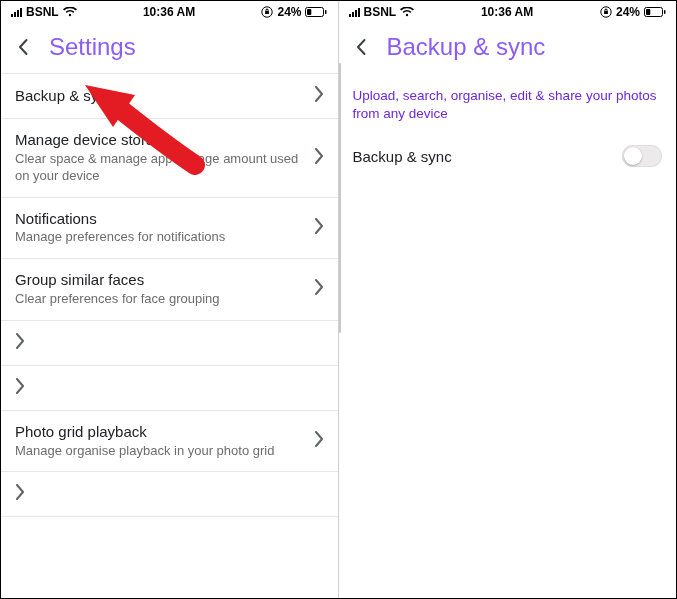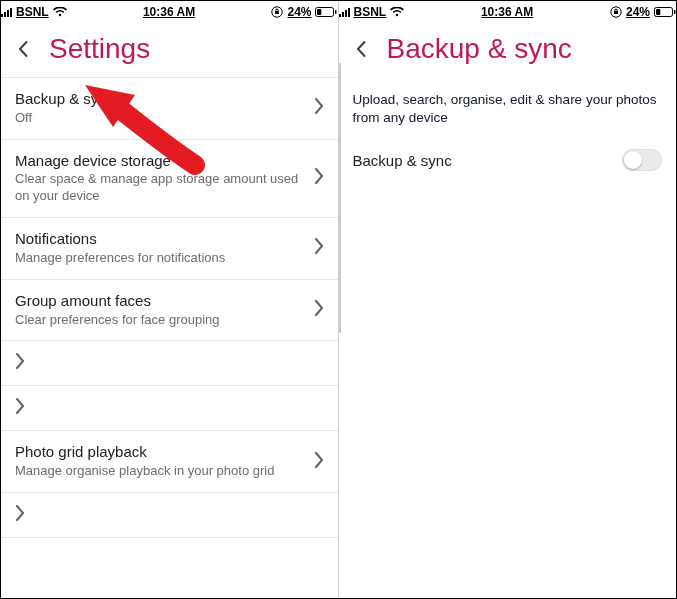--- a/index.html
+++ b/index.html
@@ -22,43 +22,42 @@
       height: 100%;
       position: relative;
       background: #fff;
     }
     .screen-left { border-right: 1px solid #d0d0d0; }
     .status-bar {
       display: flex;
       justify-content: space-between;
       align-items: center;
       height: 22px;
-      padding: 0 0;
+      padding: 0 10px;
       font-size: 12px;
       font-weight: 600;
       color: #000;
-      text-decoration: underline;
     }
     .status-left, .status-right { display: flex; align-items: center; gap: 4px; }
     .status-center { font-weight: 600; }
     .signal-bars { display: inline-flex; align-items: flex-end; gap: 1px; height: 10px; }
     .signal-bars span { width: 2px; background: #000; display: inline-block; }
     .b1{height:3px}.b2{height:5px}.b3{height:7px}.b4{height:9px}
     .wifi-icon, .battery-icon, .orient-icon { display: inline-flex; }
     .page-header {
       display: flex;
       align-items: center;
       gap: 16px;
       padding: 10px 14px 12px 14px;
     }
     .back-btn { display: inline-flex; cursor: pointer; }
     .page-title {
-      font-size: 28px;
+      font-size: 24px;
       font-weight: 400;
-      color: #be185d;
+      color: #8b5cf6;
     }
     .list { }
     .list-item {
       padding: 12px 14px 12px 14px;
       border-bottom: 1px solid #e6e6e6;
       display: flex;
       align-items: center;
       justify-content: space-between;
       cursor: pointer;
       gap: 10px;
@@ -72,21 +71,21 @@
     }
     .item-sub {
       font-size: 13px;
       color: #6d6d6d;
       line-height: 1.3;
       margin-top: 1px;
     }
     .chevron { flex-shrink: 0; }
     .subhead {
       font-size: 13.5px;
-      color: #0f172a;
+      color: #6d28d9;
       line-height: 1.35;
       padding: 14px 14px 14px 14px;
     }
     .toggle-row {
       display: flex;
       align-items: center;
       justify-content: space-between;
       padding: 8px 14px;
     }
     .toggle-label { font-size: 15px; color: #202124; }
@@ -164,21 +163,20 @@
             <path d="M11.5 2 5 9l6.5 7" fill="none" stroke="#3c4043" stroke-width="2" stroke-linecap="round" stroke-linejoin="round"></path>
           </svg>
       </span>
       <div class="page-title">Settings</div>
     </div>
 
     <div class="list">
       <div class="list-item">
         <div class="item-text">
           <div class="item-title">Backup &amp; sync</div>
-          <div class="item-sub">Off</div>
         </div>
         <span class="chevron"><svg width="10" height="16" viewBox="0 0 10 16">
               <path d="M2 1l6 7-6 7" fill="none" stroke="#5f6368" stroke-width="2" stroke-linecap="round" stroke-linejoin="round"></path>
             </svg></span>
       </div>
       <div class="list-item">
         <div class="item-text">
           <div class="item-title">Manage device storage</div>
           <div class="item-sub">Clear space &amp; manage app storage amount used on your device</div>
         </div>
@@ -190,21 +188,21 @@
         <div class="item-text">
           <div class="item-title">Notifications</div>
           <div class="item-sub">Manage preferences for notifications</div>
         </div>
         <span class="chevron"><svg width="10" height="16" viewBox="0 0 10 16">
               <path d="M2 1l6 7-6 7" fill="none" stroke="#5f6368" stroke-width="2" stroke-linecap="round" stroke-linejoin="round"></path>
             </svg></span>
       </div>
       <div class="list-item">
         <div class="item-text">
-          <div class="item-title">Group amount faces</div>
+          <div class="item-title">Group similar faces</div>
           <div class="item-sub">Clear preferences for face grouping</div>
         </div>
         <span class="chevron"><svg width="10" height="16" viewBox="0 0 10 16">
               <path d="M2 1l6 7-6 7" fill="none" stroke="#5f6368" stroke-width="2" stroke-linecap="round" stroke-linejoin="round"></path>
             </svg></span>
       </div>
       <div class="list-item">
         <span class="chevron"><svg width="10" height="16" viewBox="0 0 10 16">
               <path d="M2 1l6 7-6 7" fill="none" stroke="#5f6368" stroke-width="2" stroke-linecap="round" stroke-linejoin="round"></path>
             </svg></span>

